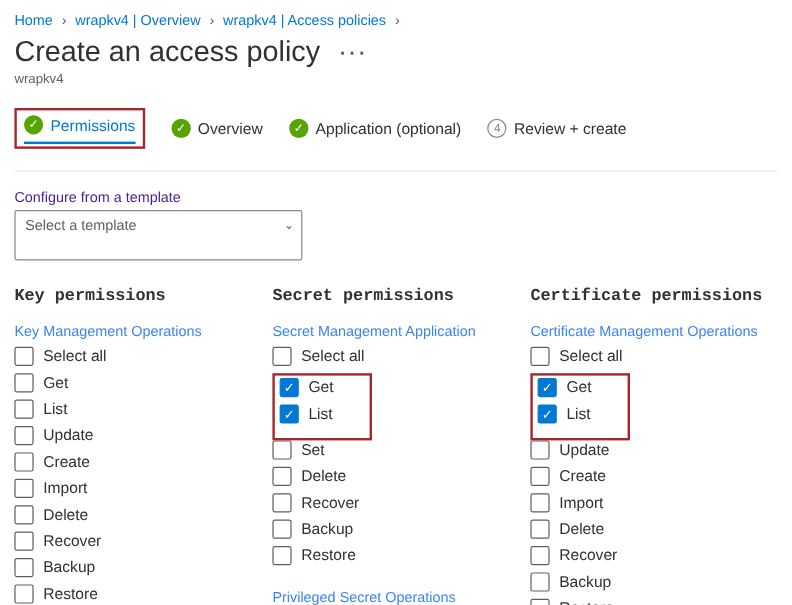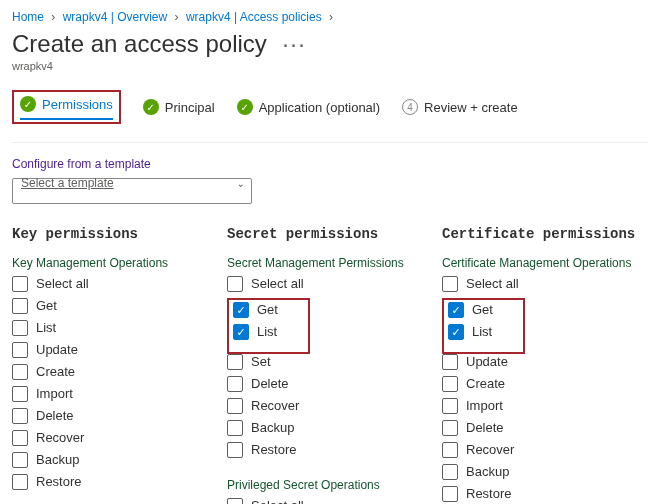--- a/index.html
+++ b/index.html
@@ -25,29 +25,29 @@
     font-size: 10px; color: #fff;
   }
   .step-icon.green { background: #57a300; }
   .step-icon.gray { border: 1px solid #8a8886; color: #8a8886; width:16px; height:16px; font-size:10px; }
   .step.active { color: #0078d4; border-bottom: 2px solid #0078d4; padding-bottom: 6px; }
   .highlight-red { border: 2px solid #a4262c; padding: 2px 4px 6px 4px; }
   .highlight-red-step { border: 2px solid #a4262c; padding: 4px 6px 2px 6px; }
   .hr { border: none; border-top: 1px solid #edebe9; margin: 18px 0 14px 0; }
   .tmpl-label { font-size: 12px; color: #4c1d95; margin-bottom: 4px; display:block; }
   .select {
-    width: 240px; height: 26px; border: 1px solid #8a8886; border-radius: 2px;
+    width: 240px; height: 42px; border: 1px solid #8a8886; border-radius: 2px;
     background:#fff; padding: 0 22px 16px 8px; font-size: 12px; color:#605e5c;
-    position: relative; display: inline-flex; align-items: center; cursor:pointer;text-decoration:underline;
+    position: relative; display: inline-flex; align-items: center; cursor:pointer;
   }
   .select .chev { position:absolute; right:6px; font-size:10px; color:#605e5c; }
   .cols { display: flex; margin-top: 22px; gap: 0; }
   .col { flex: 0 0 215px; }
   .col h3 { font-size: 14px; font-weight: 600; margin: 0 0 14px 0; font-family: Liberation Mono, monospace; }
-  .col h4 { font-size: 12px; font-weight: 400; color: #14532d; margin: 0 0 6px 0; }
+  .col h4 { font-size: 12px; font-weight: 400; color: #3b82f6; margin: 0 0 6px 0; }
   .cb-row {
     display: flex; gap: 8px; height: 22px;
     font-size: 13px;
   }
   .cb {
     width: 16px; height: 16px; border: 1px solid #605e5c; border-radius: 2px;
     display:inline-flex; align-items:center; justify-content:center;
     font-size:11px; color:#fff; cursor:pointer;
   }
   .cb.checked { background:#0078d4; border-color:#0078d4; }
@@ -78,21 +78,21 @@
 
 <div class="steps">
   <span class="highlight-red-step box">
     <span class="step active">
       <span class="step-icon green">✓</span>
       <span>Permissions</span>
     </span>
   </span>
   <span class="step">
     <span class="step-icon green">✓</span>
-    <span>Principal</span>
+    <span>Overview</span>
   </span>
   <span class="step">
     <span class="step-icon green">✓</span>
     <span>Application (optional)</span>
   </span>
   <span class="step">
     <span class="step-icon gray">4</span>
     <span>Review + create</span>
   </span>
 </div>
@@ -153,21 +153,21 @@
             <span>Restore</span>
           </div>
         </div>
     </div>
 
   </div>
 
   <div class="col">
     <h3>Secret permissions</h3>
     <div class="group">
-      <h4>Secret Management Permissions</h4>
+      <h4>Secret Management Application</h4>
       <div class="cb-row">
         <span class="cb"></span>
         <span>Select all</span>
       </div>
       <div id="secret-items"><div class="highlight-red box" style="padding-right: 30px;"><div class="cb-row">
               <span class="cb checked"></span>
               <span>Get</span>
             </div><div class="cb-row">
               <span class="cb checked"></span>
               <span>List</span>

